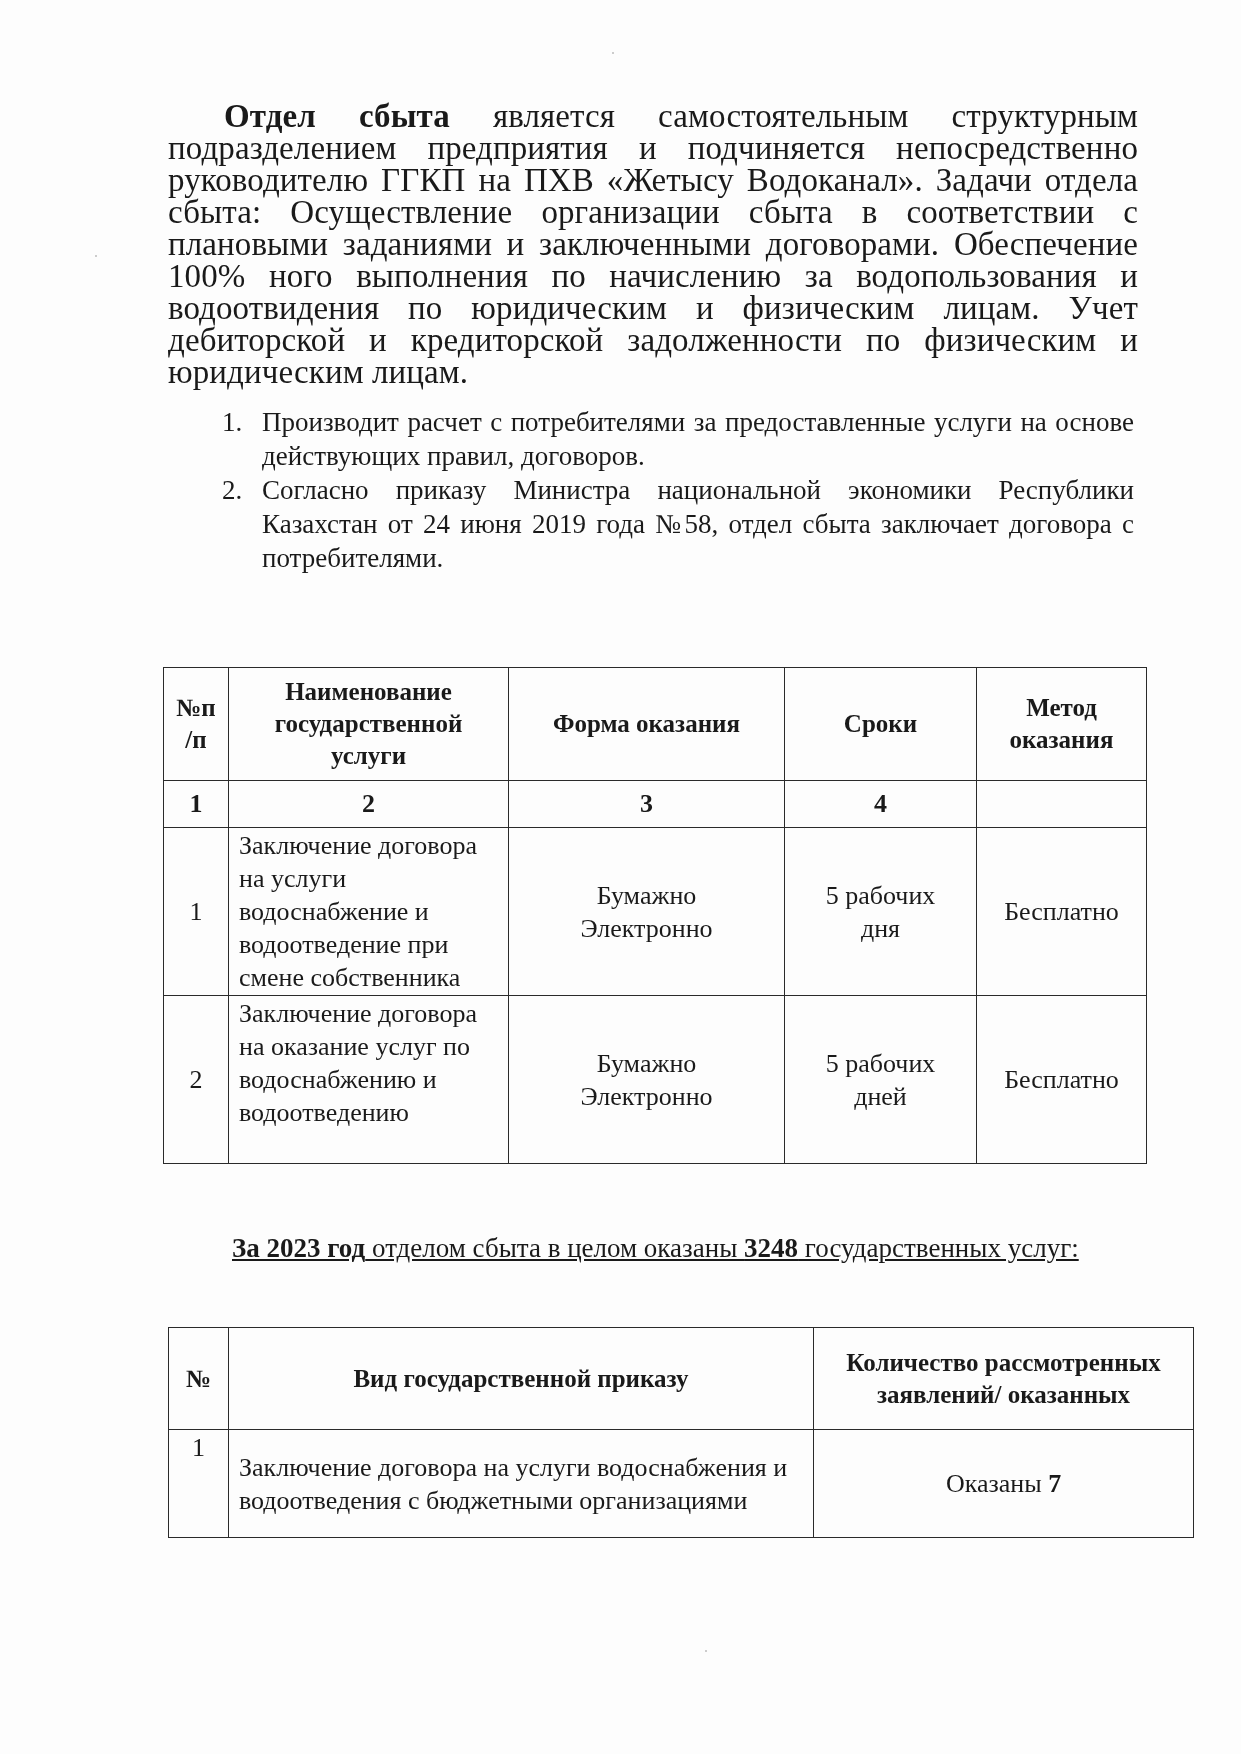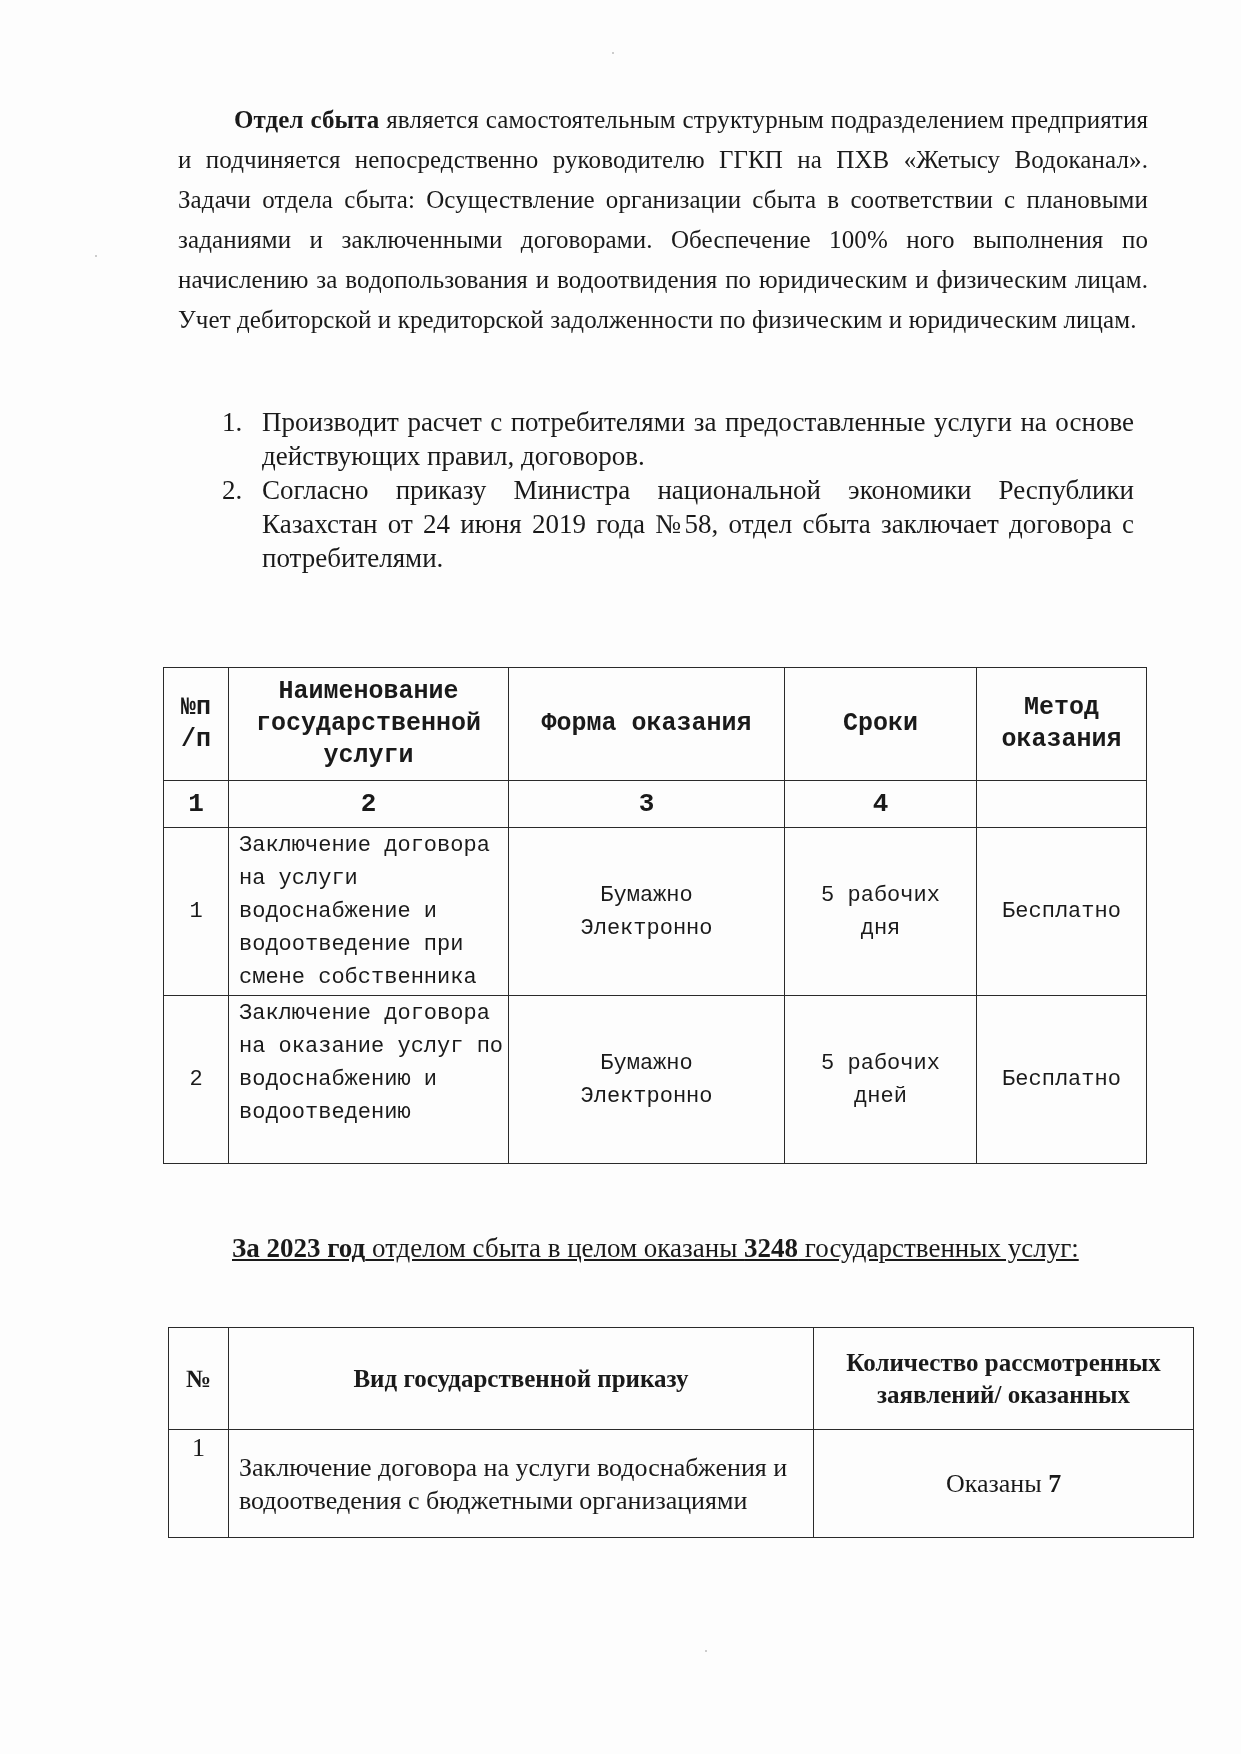--- a/index.html
+++ b/index.html
@@ -1,30 +1,30 @@
 <!DOCTYPE html>
 <html><head>
 <meta charset="utf-8">
 <style>
   html, body { margin: 0; padding: 0; background: #fdfdfd; }
   body { width: 1241px; height: 1754px; position: relative; overflow: hidden; color: #1a1a1a; font-family: "Liberation Serif", serif; }
   .page { position: absolute; left: 0; top: 0; width: 1241px; height: 1754px; }
-  .para { position: absolute; left: 178px; width: 970px; font-size: 25px; line-height: 40px; text-align: justify; letter-spacing: 0.1px; }
+  .para { position: absolute; left: 168px; width: 970px; font-size: 33px; line-height: 32px; text-align: justify; letter-spacing: 0.1px; }
   .para .indent { display: inline-block; width: 56px; }
   b { font-weight: bold; }
   .intro { position: absolute; left: 222px; top: 372px; font-size: 27px; line-height: 34px; }
   ol.services { position: absolute; left: 222px; top: 405px; width: 912px; margin: 0; padding: 0; list-style: none; font-size: 27px; line-height: 34px; }
   ol.services li { position: relative; padding-left: 40px; text-align: justify; margin-bottom: 0; }
   ol.services li .num { position: absolute; left: 0; top: 0; }
   table { border-collapse: collapse; position: absolute; }
   td, th { border: 1.6px solid #2a2a2a; vertical-align: middle; }
-  .t1 { left: 163px; top: 667px; font-family: Liberation Mono, monospace; }
+  .t1 { left: 163px; top: 667px; font-family: Liberation Serif, serif; }
   .t1 th { font-size: 25px; font-weight: bold; line-height: 32px; text-align: center; padding: 2px 6px; }
   .t1 .idxrow td { font-size: 26px; font-weight: bold; text-align: center; height: 44px; }
-  .t1 .datarow td { font-size: 22px; line-height: 33px; text-align: center; }
+  .t1 .datarow td { font-size: 26px; line-height: 33px; text-align: center; }
   .t1 .datarow td.name { text-align: left; padding-left: 10px; vertical-align: top; }
   .summary { position: absolute; left: 162px; top: 1228px; width: 970px; font-size: 27px; line-height: 40px; text-align: justify; text-decoration: underline; }
   .t2 { left: 168px; top: 1327px; }
   .t2 th { font-size: 25px; font-weight: bold; text-align: center; line-height: 32px; padding: 2px 4px; }
   .t2 td { font-size: 26px; line-height: 33px; }
   .t2 td.n { text-align: center; vertical-align: top; }
   .t2 td.name { text-align: left; padding-left: 10px; }
   .t2 td.val { text-align: center; }
   .speck { position: absolute; width: 2px; height: 2px; background: #bbb; border-radius: 50%; }
 </style>

